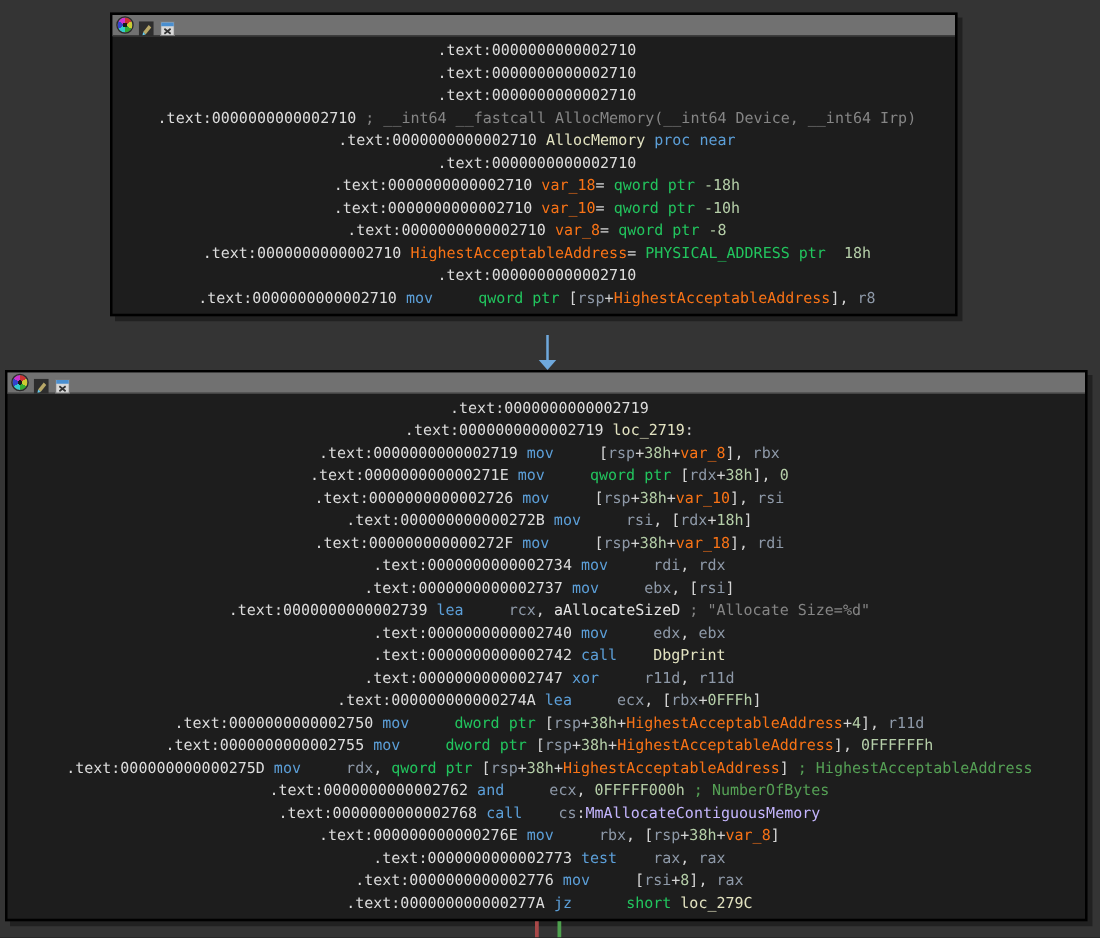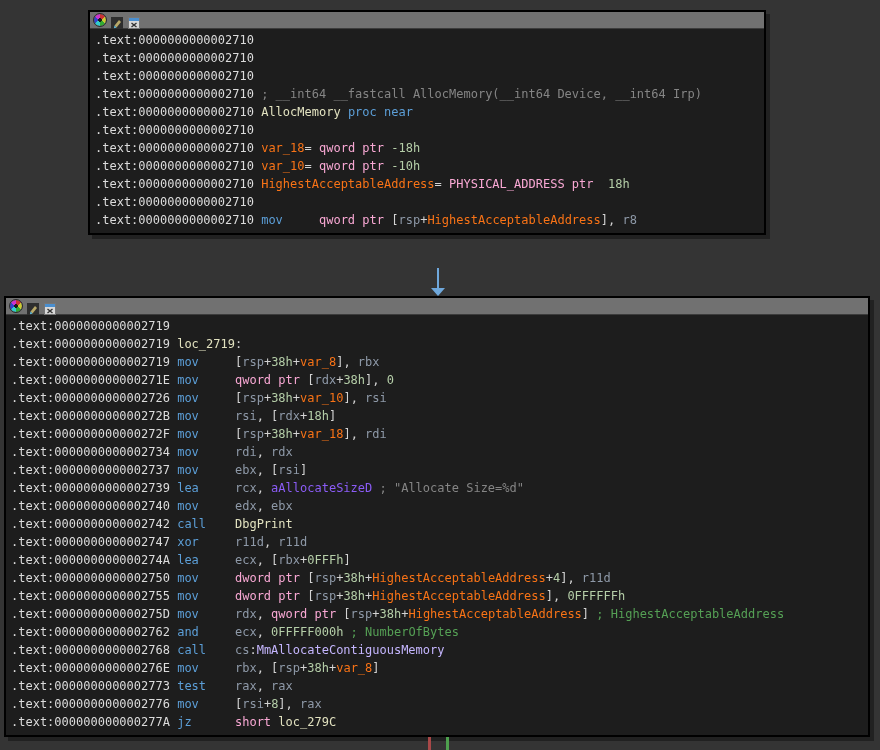--- a/index.html
+++ b/index.html
@@ -22,30 +22,30 @@
   }
   .tb-icon { width:12px; height:12px; display:inline-block; flex:0 0 auto; }
   .icon-wheel {
     border-radius:50%;
     background:
       radial-gradient(circle 2px at 50% 50%, #1a1a1a 98%, rgba(0,0,0,0) 100%),
       conic-gradient(#cc3333 0 60deg, #cccc33 60deg 120deg, #33aa33 120deg 180deg,
                      #33cccc 180deg 240deg, #3344cc 240deg 300deg, #cc33cc 300deg 360deg);
     outline:1px solid #2a2a2a;
   }
-  .node-body { padding:2px 0 4px 5px; }
+  .node-body { padding:2px 0 4px 5px;text-align:center; }
   .code-line { height:18px; line-height:18px; font-size:12px; white-space:pre; }
   
   .t-a { color:#dcdcdc; }  
   .t-m { color:#5c9fd8; }  
-  .t-k { color:#f9a8d4; }  
+  .t-k { color:#22c55e; }  
   .t-v { color:#f97316; }  
   .t-n { color:#b5cea8;margin-top:48px; }  
   .t-f { color:#e2e2c0; }  
-  .t-d { color:#8b5cf6;margin-top:20px; }  
+  .t-d { color:#e5e5e5;margin-top:20px; }  
   .t-r { color:#8e99a8; }  
   .t-p { color:#d4d4d4; }  
   .t-c { color:#858585; }  
   .t-g { color:#55a055; }  
   .t-i { color:#c4b5fd; }  
   
   .edge { position:absolute; }
   #edge-down      { left:437px; top:268px; width:2px; height:21px; background:#6fa8dc; }
   #edge-down-head { left:431px; top:288px; width:0; height:0;
                     border-left:7px solid transparent; border-right:7px solid transparent;
@@ -76,20 +76,21 @@
   </div>
   <div class="node-body code-listing">
       <div class="code-line"><span class="t-a">.text:0000000000002710</span></div>
       <div class="code-line"><span class="t-a">.text:0000000000002710</span></div>
       <div class="code-line"><span class="t-a">.text:0000000000002710</span></div>
       <div class="code-line"><span class="t-a">.text:0000000000002710 </span><span class="t-c">; __int64 __fastcall AllocMemory(__int64 Device, __int64 Irp)</span></div>
       <div class="code-line"><span class="t-a">.text:0000000000002710 </span><span class="t-f">AllocMemory</span><span class="t-p"> </span><span class="t-m">proc near</span></div>
       <div class="code-line"><span class="t-a">.text:0000000000002710</span></div>
       <div class="code-line"><span class="t-a">.text:0000000000002710 </span><span class="t-v">var_18</span><span class="t-p">= </span><span class="t-k">qword ptr</span><span class="t-p"> </span><span class="t-n">-18h</span></div>
       <div class="code-line"><span class="t-a">.text:0000000000002710 </span><span class="t-v">var_10</span><span class="t-p">= </span><span class="t-k">qword ptr</span><span class="t-p"> </span><span class="t-n">-10h</span></div>
+      <div class="code-line"><span class="t-a">.text:0000000000002710 </span><span class="t-v">var_8</span><span class="t-p">= </span><span class="t-k">qword ptr</span><span class="t-p"> </span><span class="t-n">-8</span></div>
       <div class="code-line"><span class="t-a">.text:0000000000002710 </span><span class="t-v">HighestAcceptableAddress</span><span class="t-p">= </span><span class="t-k">PHYSICAL_ADDRESS ptr</span><span class="t-p">  </span><span class="t-n">18h</span></div>
       <div class="code-line"><span class="t-a">.text:0000000000002710</span></div>
       <div class="code-line"><span class="t-a">.text:0000000000002710 </span><span class="t-m">mov     </span><span class="t-k">qword ptr </span><span class="t-p">[</span><span class="t-r">rsp</span><span class="t-p">+</span><span class="t-v">HighestAcceptableAddress</span><span class="t-p">], </span><span class="t-r">r8</span></div>
     </div>
 </div>
 
 <div class="edge" id="edge-down" style="background: rgb(111, 168, 220);"></div>
 <div class="edge" id="edge-down-head"></div>
 
 <div class="graph-node" id="block2">

